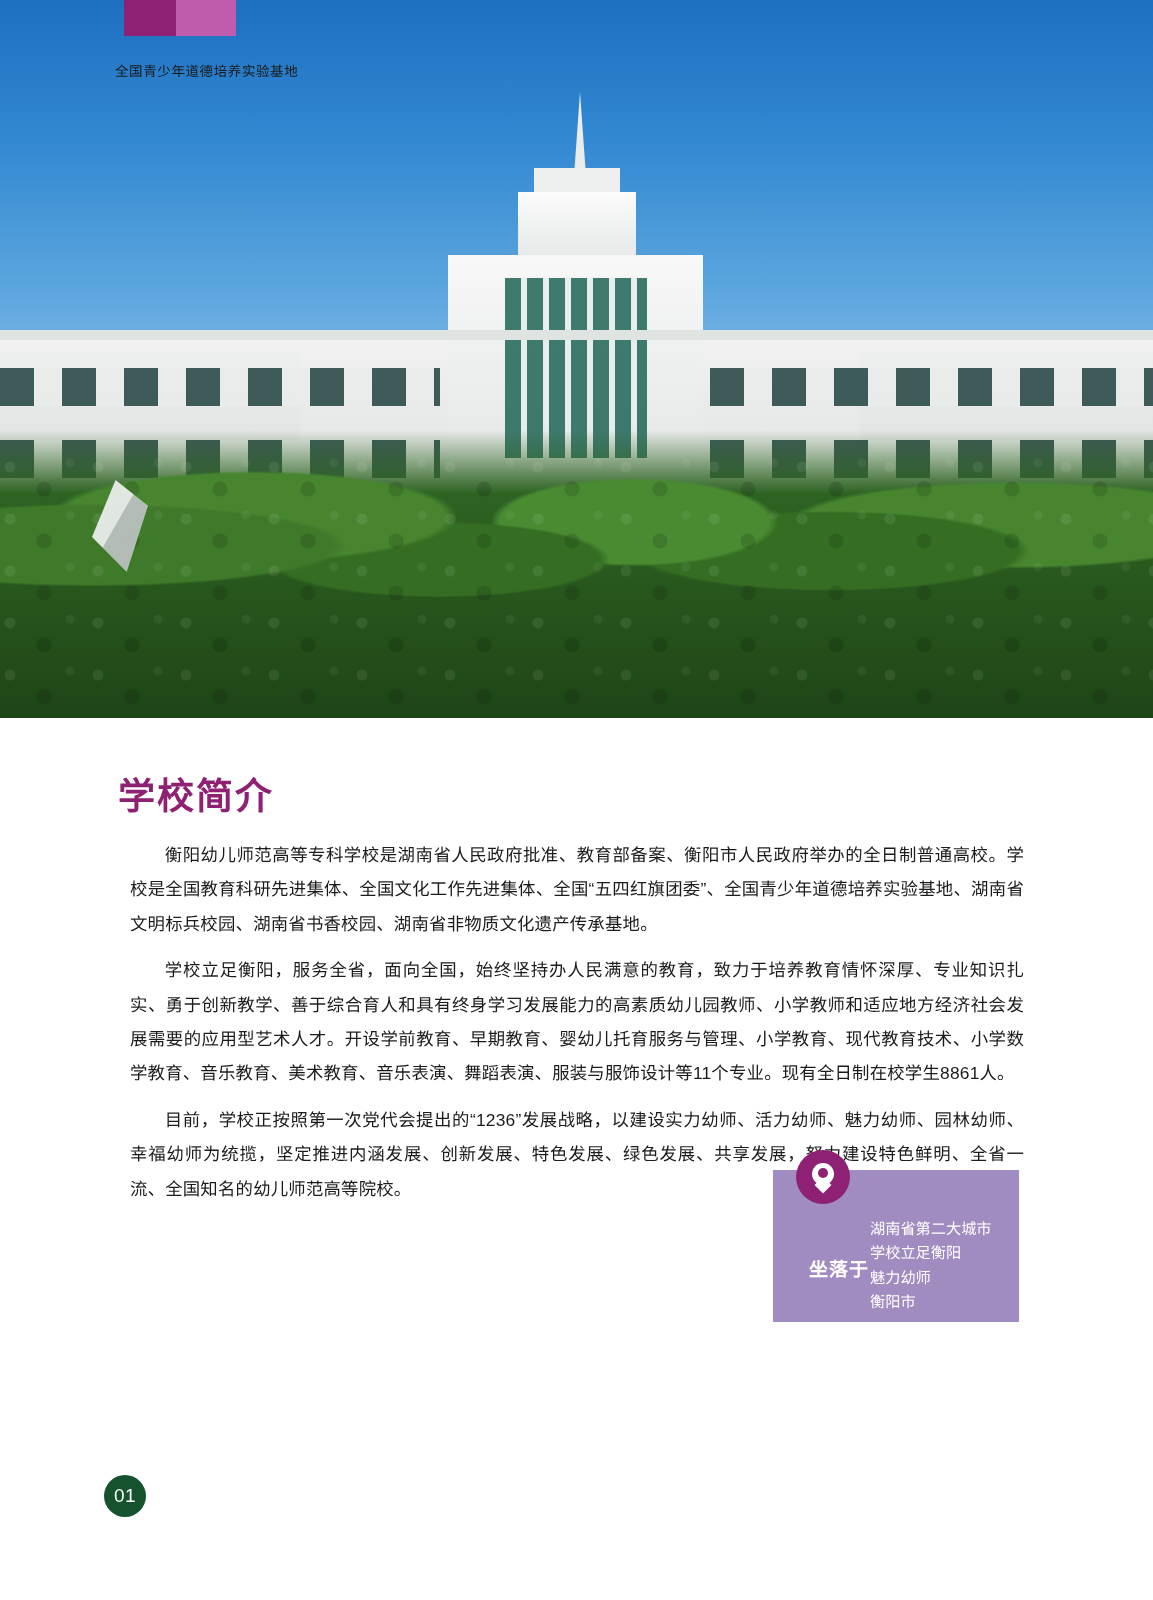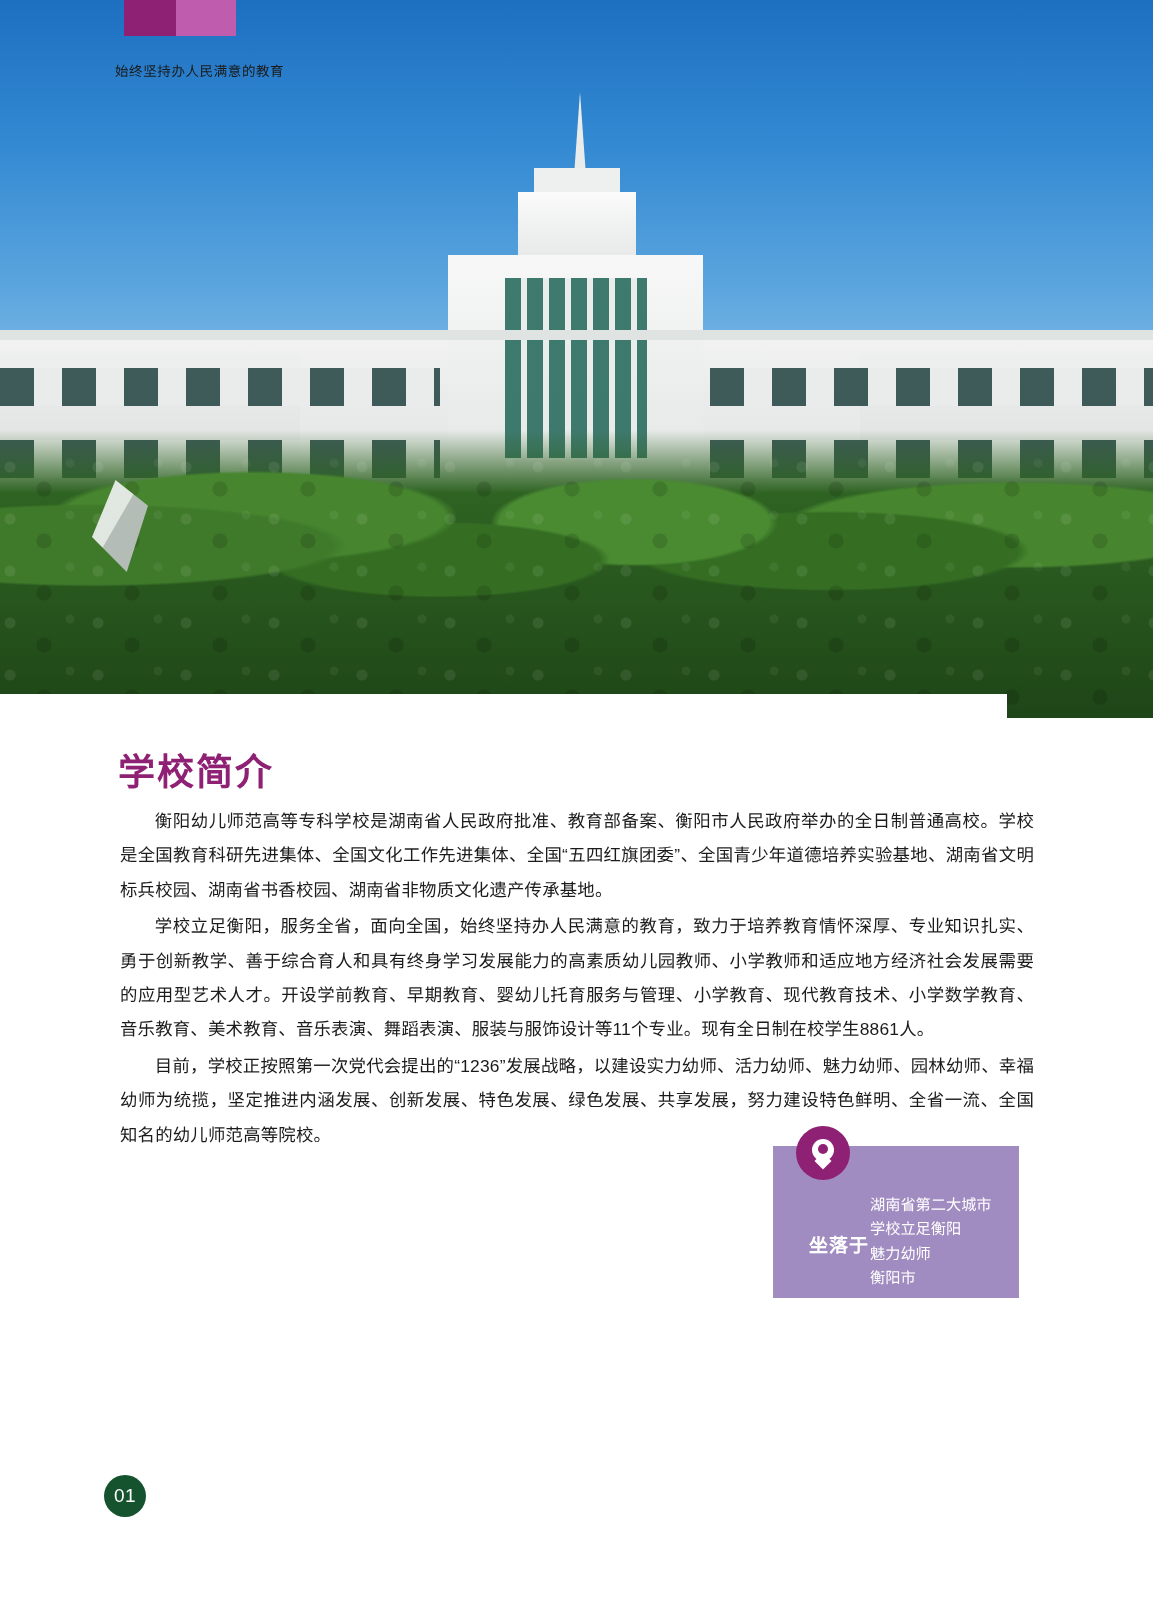--- a/index.html
+++ b/index.html
@@ -142,21 +142,21 @@
     left: 92px; top: 480px;
     width: 56px; height: 92px;
     background: linear-gradient(120deg,#e9ecea 0 45%, #b9c0bd 46% 100%);
     clip-path: polygon(42% 0%, 100% 28%, 62% 100%, 0% 62%);
     opacity: .95;
   }
 
   
   .content {
     position: absolute;
-    top: 694px; left: 0;
+    top: 718px; left: 0;
     width: 1007px;
     height: 882px;
     background: #ffffff;
   }
   .section-title {
     position: absolute;
     left: 118px; top: 48px;
     font-size: 37px;
     font-weight: bold;
     color: #8e2173;
@@ -165,21 +165,21 @@
   .body-text {
     position: absolute;
     left: 118px; top: 108px;
     width: 918px;
     font-size: 17.4px;
     line-height: 34.4px;
     color: #1b1b1b;
     text-align: justify;
     letter-spacing: .2px;
   }
-  .body-text p { text-indent: 2em; margin: 2px; }
+  .body-text p { text-indent: 2em; margin: 12px; }
 
   
   .p-wrap-shape {
     float: right;
     width: 268px;
     height: 176px;
     shape-outside: margin-box;
   }
 
   
@@ -286,21 +286,21 @@
     <div class="trees"></div>
     <div class="tree-tex"></div>
     <div class="sculpture"></div>
   </div>
 
   <div class="topbar-wrap">
     <div class="topbar-a"></div>
     <div class="topbar-b"></div>
   </div>
 
-  <div class="header-name">始终坚持办人民满意的教育</div>
+  <div class="header-name">全国青少年道德培养实验基地</div>
 
   <div class="content">
 
     <div class="section-title">学校简介</div>
 
     <div class="body-text">
       <p>衡阳幼儿师范高等专科学校是湖南省人民政府批准、教育部备案、衡阳市人民政府举办的全日制普通高校。学校是全国教育科研先进集体、全国文化工作先进集体、全国“五四红旗团委”、全国青少年道德培养实验基地、湖南省文明标兵校园、湖南省书香校园、湖南省非物质文化遗产传承基地。</p>
       <p>学校立足衡阳，服务全省，面向全国，始终坚持办人民满意的教育，致力于培养教育情怀深厚、专业知识扎实、勇于创新教学、善于综合育人和具有终身学习发展能力的高素质幼儿园教师、小学教师和适应地方经济社会发展需要的应用型艺术人才。开设学前教育、早期教育、婴幼儿托育服务与管理、小学教育、现代教育技术、小学数学教育、音乐教育、美术教育、音乐表演、舞蹈表演、服装与服饰设计等11个专业。现有全日制在校学生8861人。</p>
       <p>目前，学校正按照第一次党代会提出的“1236”发展战略，以建设实力幼师、活力幼师、魅力幼师、园林幼师、幸福幼师为统揽，坚定推进内涵发展、创新发展、特色发展、绿色发展、共享发展，努力建设特色鲜明、全省一流、全国知名的幼儿师范高等院校。</p>
     </div>

